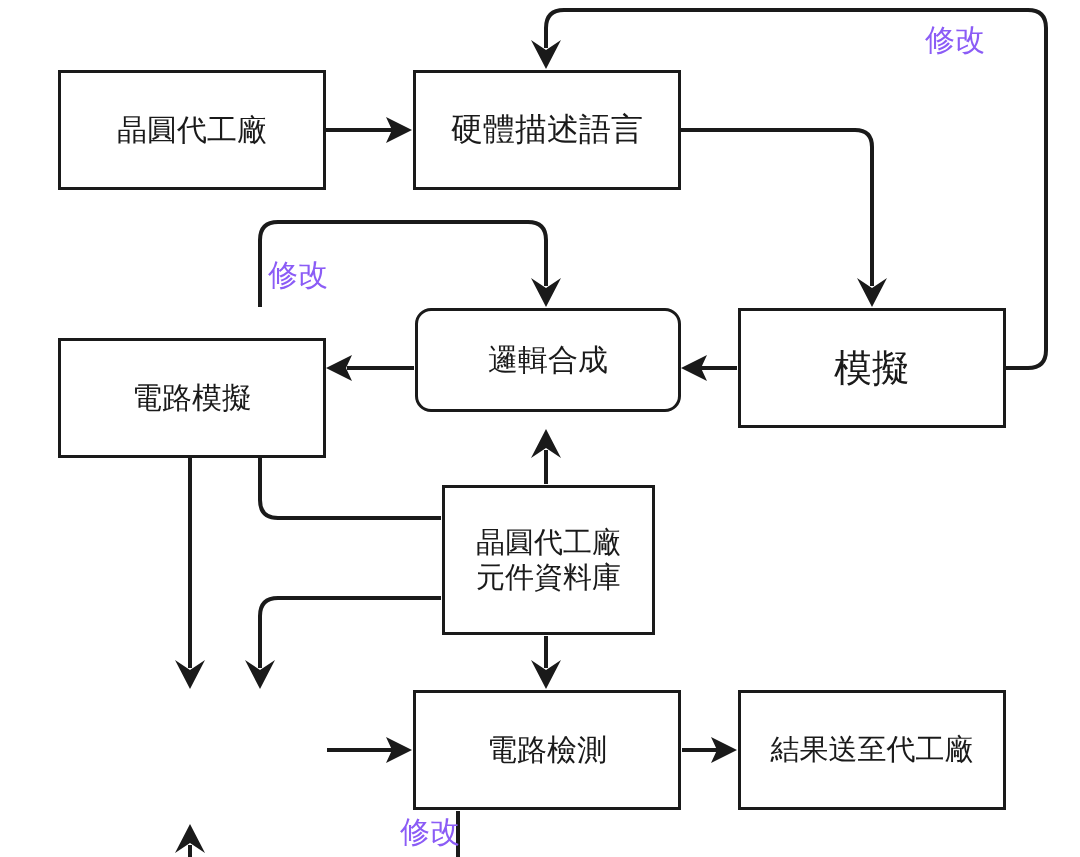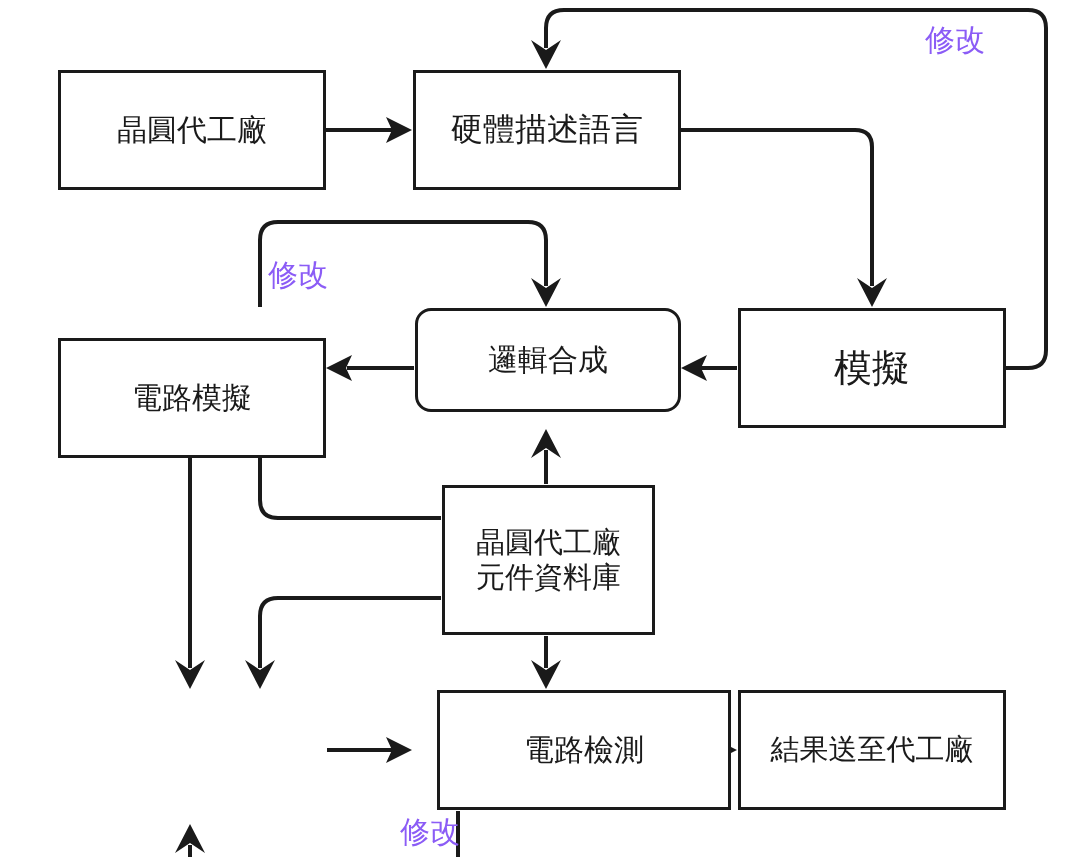--- a/index.html
+++ b/index.html
@@ -162,21 +162,21 @@
   <div class="node" style="left:58px; top:308px; width:268px; height:120px; font-size:30px;margin-top:30px;">
     <span class="label">電路模擬</span>
   </div>
 
   <div class="node" style="left:442px; top:485px; width:213px; height:150px; font-size:29px;">
     <span class="label">晶圓代工廠
 元件資料庫</span>
   </div>
 
 
-  <div class="node" style="left:413px; top:690px; width:294px; height:120px; font-size:30px;margin-left:24px;">
+  <div class="node" style="left:413px; top:690px; width:268px; height:120px; font-size:30px;">
     <span class="label">電路檢測</span>
   </div>
 
   <div class="node" style="left:738px; top:690px; width:268px; height:120px; font-size:29px;text-align:center;">
     <span class="label">結果送至代工廠</span>
   </div>
 
   <div class="edge-label" style="left:925px; top:20px; font-size:30px;">修改</div>
 
   <div class="edge-label" style="left:268px; top:255px; font-size:30px;">修改</div>

